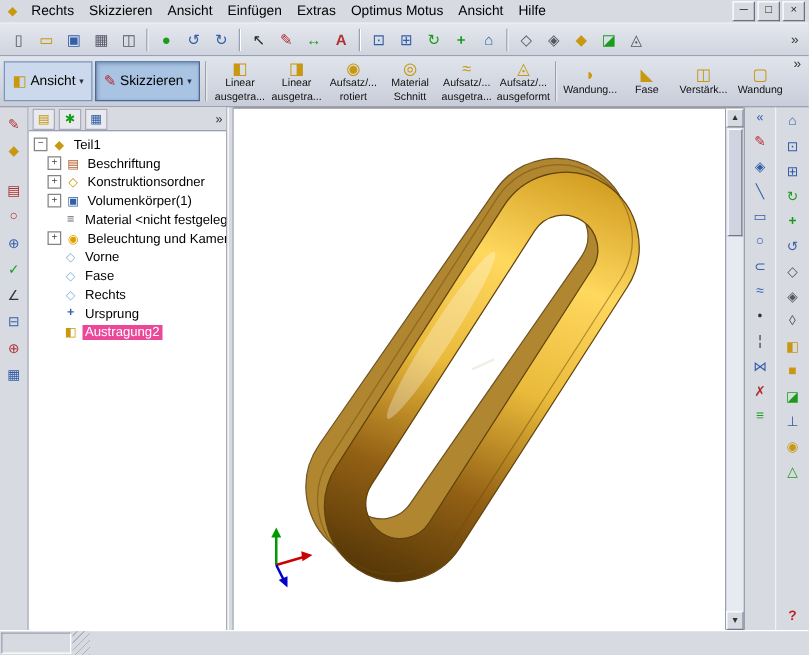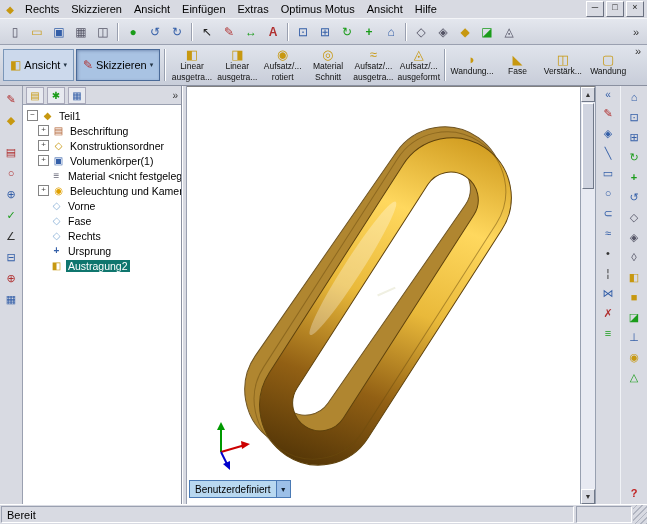--- a/index.html
+++ b/index.html
@@ -39,21 +39,21 @@
   .tree-header{height:18px;background:#d8dae2;display:flex;align-items:center;gap:3px;padding:0 3px;border-bottom:1px solid #9aa0b0;}
   .th-icon{width:16px;height:15px;display:flex;align-items:center;justify-content:center;font-size:10px;border:1px solid #aab;background:#e8eaf0;}
   .th-overflow{margin-left:auto;font-size:10px;color:#333;}
   .tree-body{flex:1;overflow:hidden;padding:3px 0 0 2px;font-size:10.5px;}
   .tree-row{display:flex;align-items:center;height:15px;gap:3px;white-space:nowrap;padding-left:2px;}
   .tree-row.child{padding-left:13px;}
   .expander{width:9px;height:9px;border:1px solid #848484;background:#fff;font-size:8px;line-height:8px;text-align:center;color:#444;flex:none;}
   .exp-space{width:9px;flex:none;}
   .t-icon{width:13px;text-align:center;font-size:10px;flex:none;}
   .t-label{padding:0 2px;}
-  .t-label.selected{background:#0f766e;color:#fff;}
+  .t-label.selected{background:#ec4899;color:#fff;}
 
   .splitter{width:3px;background:#d8dae2;border-left:1px solid #fff;border-right:1px solid #9aa0b0;flex:none;}
 
   .viewport{flex:1;display:flex;min-width:0;border-top:1px solid #808080;}
   .vp-canvas{flex:1;position:relative;background:#fff;overflow:hidden;}
   .vp-scroll{width:14px;background:#e8eaf2;border-left:1px solid #98a0b0;display:flex;flex-direction:column;flex:none;}
   .vs-btn{height:13px;background:#d8dae2;border:1px solid;border-color:#fff #707888 #707888 #fff;font-size:7px;display:flex;align-items:center;justify-content:center;color:#333;flex:none;}
   .vs-track{flex:1;display:flex;flex-direction:column;}
   .vs-thumb{height:84px;margin:1px;background:#d0d4e0;border:1px solid;border-color:#fff #707888 #707888 #fff;}
 
@@ -299,24 +299,20 @@
           <line x1="194" y1="210" x2="212" y2="202" stroke="#f0f0e2" stroke-width="2"></line>
         </svg>
         <svg class="triad" width="40" height="52" viewBox="0 0 40 52">
           <line x1="8" y1="34" x2="8" y2="10" stroke="#009900" stroke-width="2"></line>
           <polygon points="8,4 4,12 12,12" fill="#009900"></polygon>
           <line x1="8" y1="34" x2="32" y2="27" stroke="#cc0000" stroke-width="2"></line>
           <polygon points="37,26 28,23 29,31" fill="#cc0000"></polygon>
           <line x1="8" y1="34" x2="15" y2="48" stroke="#0000cc" stroke-width="2"></line>
           <polygon points="17,52 10,46 17,43" fill="#0000cc"></polygon>
         </svg>
-        <div class="view-selector">
-          <span class="lbl">Benutzerdefiniert</span>
-          <span class="arrow">▼</span>
-        </div>
       </div>
       <div class="vp-scroll">
         <span class="vs-btn">▲</span>
         <div class="vs-track">
           <div class="vs-thumb"></div>
         </div>
         <span class="vs-btn">▼</span>
       </div>
     </div>
 
@@ -350,18 +346,17 @@
       <span class="s-icon" style="color:#c79810">■</span>
       <span class="s-icon" style="color:#1a9c1a">◪</span>
       <span class="s-icon" style="color:#345fa8">⊥</span>
       <span class="s-icon" style="color:#c79810">◉</span>
       <span class="s-icon" style="color:#1a9c1a">△</span>
       <span class="s-icon push-bottom" style="color:#c02020;font-weight:bold">?</span>
     </div>
   </div>
 
   <div class="statusbar">
-    <div class="sb-cell sb-left">Bereit</div>
     <div class="sb-cell sb-empty"></div>
     <div class="sb-grip"></div>
   </div>
 
 </div>
 
 </body></html>

